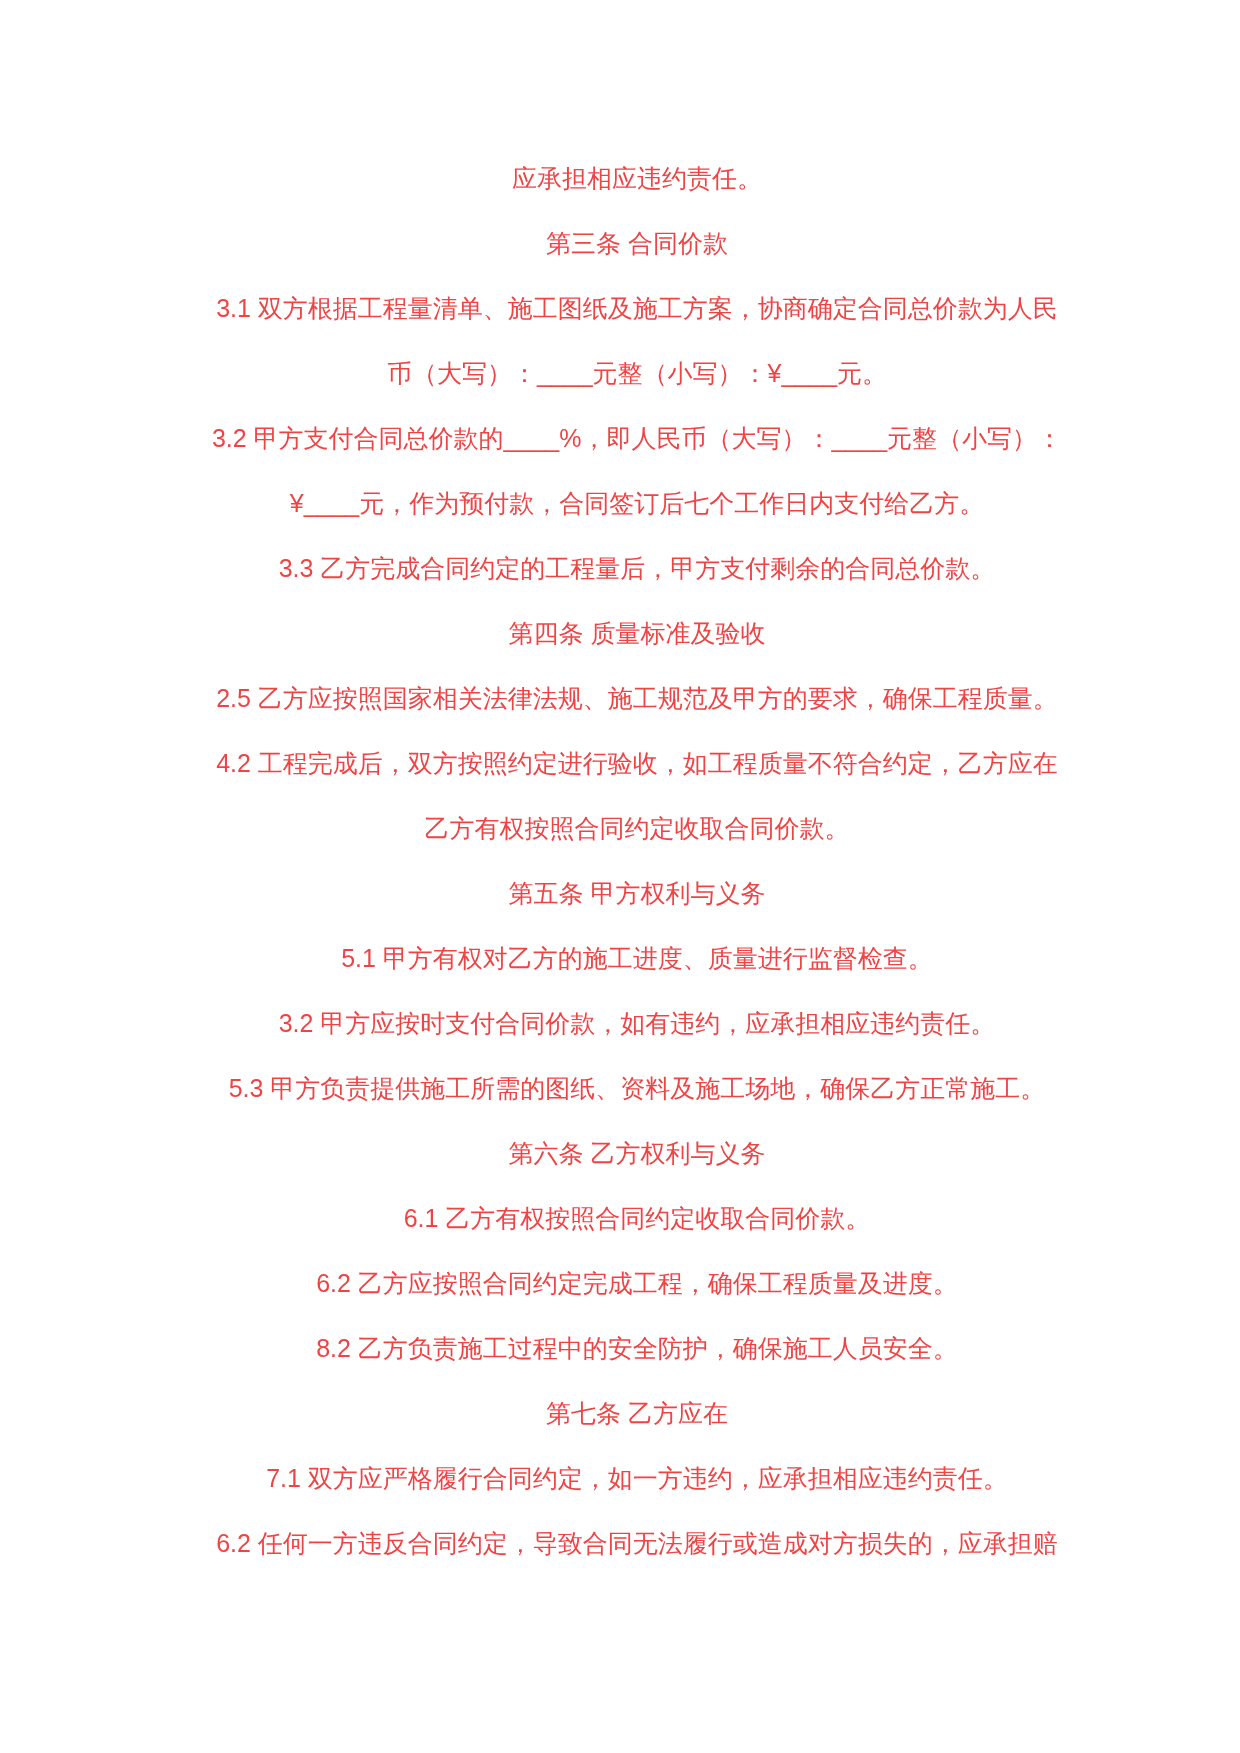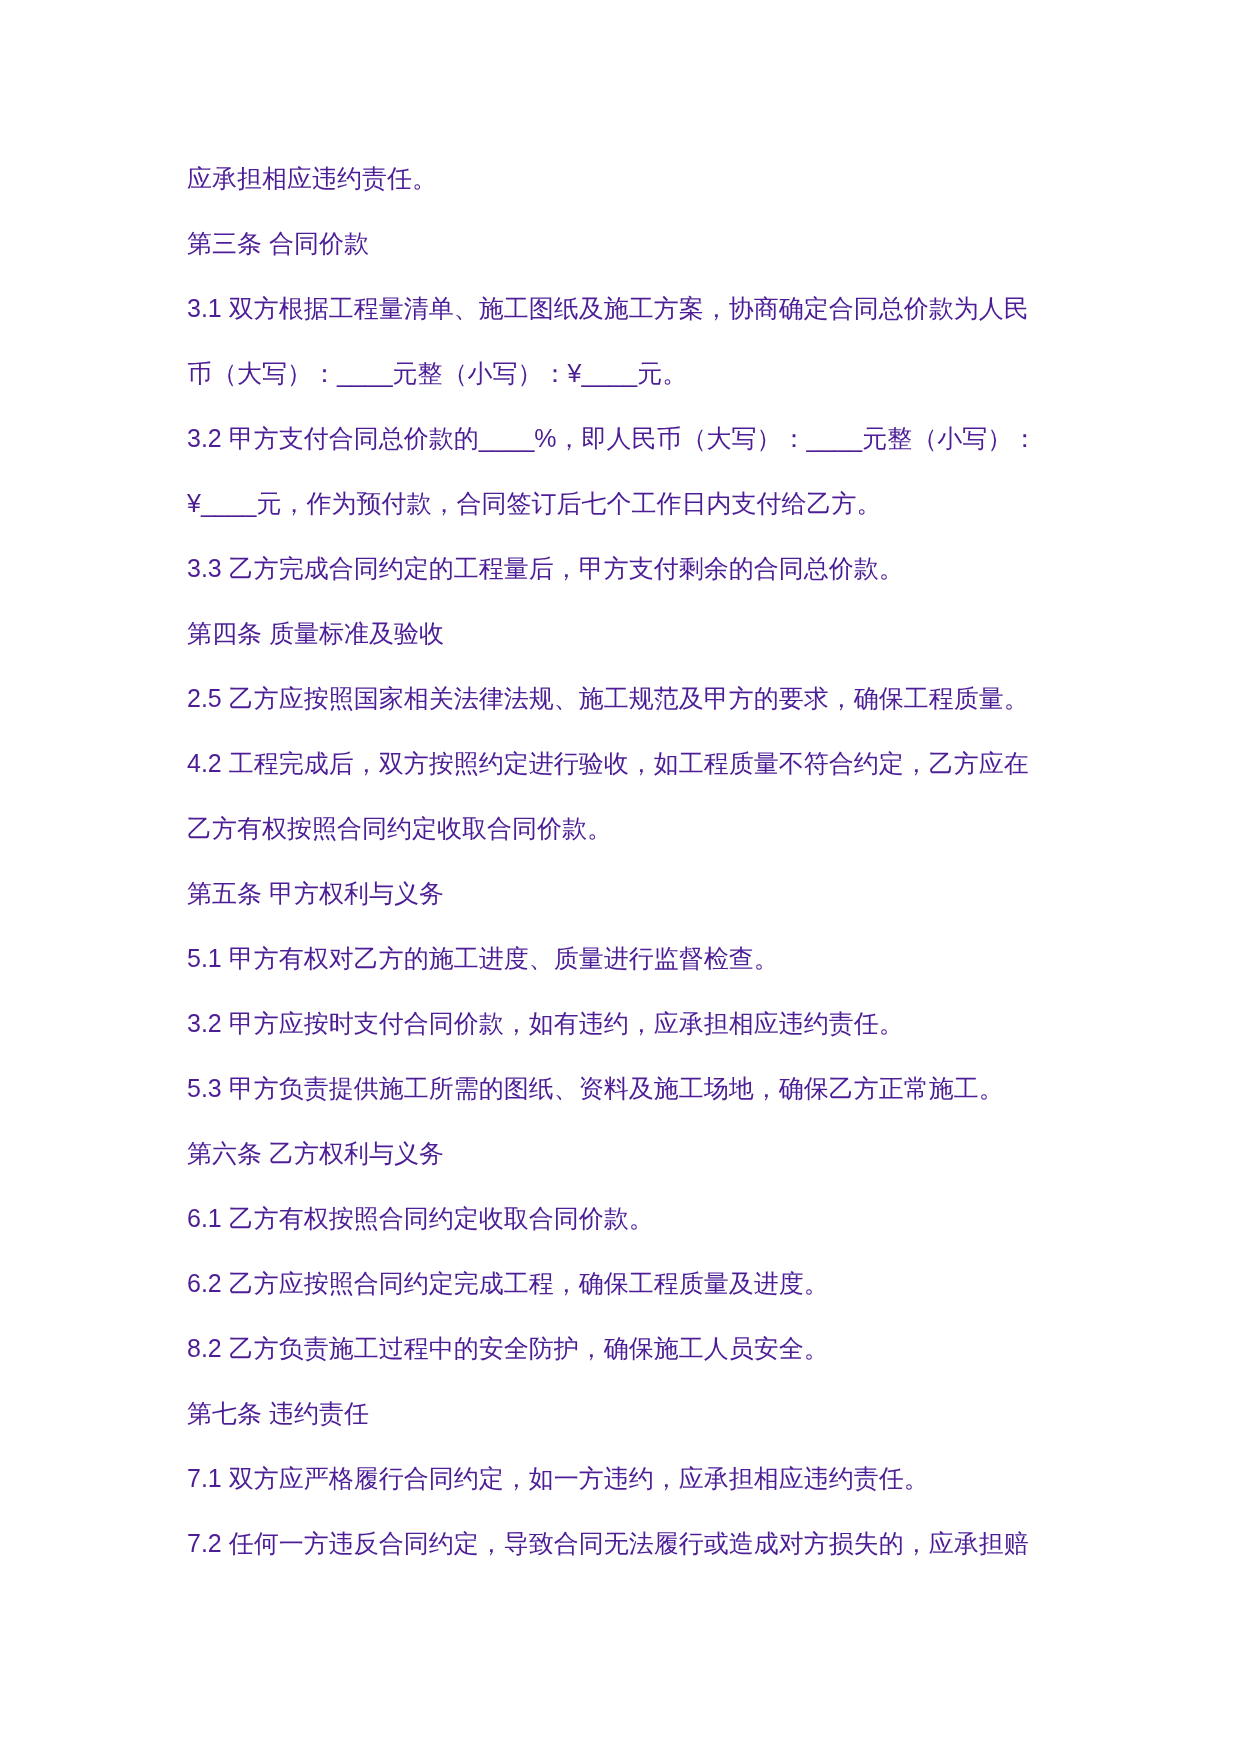--- a/index.html
+++ b/index.html
@@ -20,23 +20,23 @@
     left: 187px;
     top: 146px;
     width: 900px;
   }
   .doc-line {
     height: 65px;
     line-height: 65px;
     font-size: 25px;
     font-weight: 300;
     letter-spacing: 0px;
-    color: #4c1d95;
+    color: #ef4444;
     white-space: nowrap;
-    text-align: left;
+    text-align: center;
   }
 </style>
 </head>
 <body>
 
 <div class="page">
   <div class="content">
     <div class="doc-line">应承担相应违约责任。</div>
     <div class="doc-line">第三条 合同价款</div>
     <div class="doc-line">3.1 双方根据工程量清单、施工图纸及施工方案，协商确定合同总价款为人民</div>
@@ -49,17 +49,17 @@
     <div class="doc-line">4.2 工程完成后，双方按照约定进行验收，如工程质量不符合约定，乙方应在</div>
     <div class="doc-line">乙方有权按照合同约定收取合同价款。</div>
     <div class="doc-line">第五条 甲方权利与义务</div>
     <div class="doc-line">5.1 甲方有权对乙方的施工进度、质量进行监督检查。</div>
     <div class="doc-line">3.2 甲方应按时支付合同价款，如有违约，应承担相应违约责任。</div>
     <div class="doc-line">5.3 甲方负责提供施工所需的图纸、资料及施工场地，确保乙方正常施工。</div>
     <div class="doc-line">第六条 乙方权利与义务</div>
     <div class="doc-line">6.1 乙方有权按照合同约定收取合同价款。</div>
     <div class="doc-line">6.2 乙方应按照合同约定完成工程，确保工程质量及进度。</div>
     <div class="doc-line">8.2 乙方负责施工过程中的安全防护，确保施工人员安全。</div>
-    <div class="doc-line">第七条 违约责任</div>
+    <div class="doc-line">第七条 乙方应在</div>
     <div class="doc-line">7.1 双方应严格履行合同约定，如一方违约，应承担相应违约责任。</div>
-    <div class="doc-line">7.2 任何一方违反合同约定，导致合同无法履行或造成对方损失的，应承担赔</div>
+    <div class="doc-line">6.2 任何一方违反合同约定，导致合同无法履行或造成对方损失的，应承担赔</div>
   </div>
 </div>
 
 </body></html>

